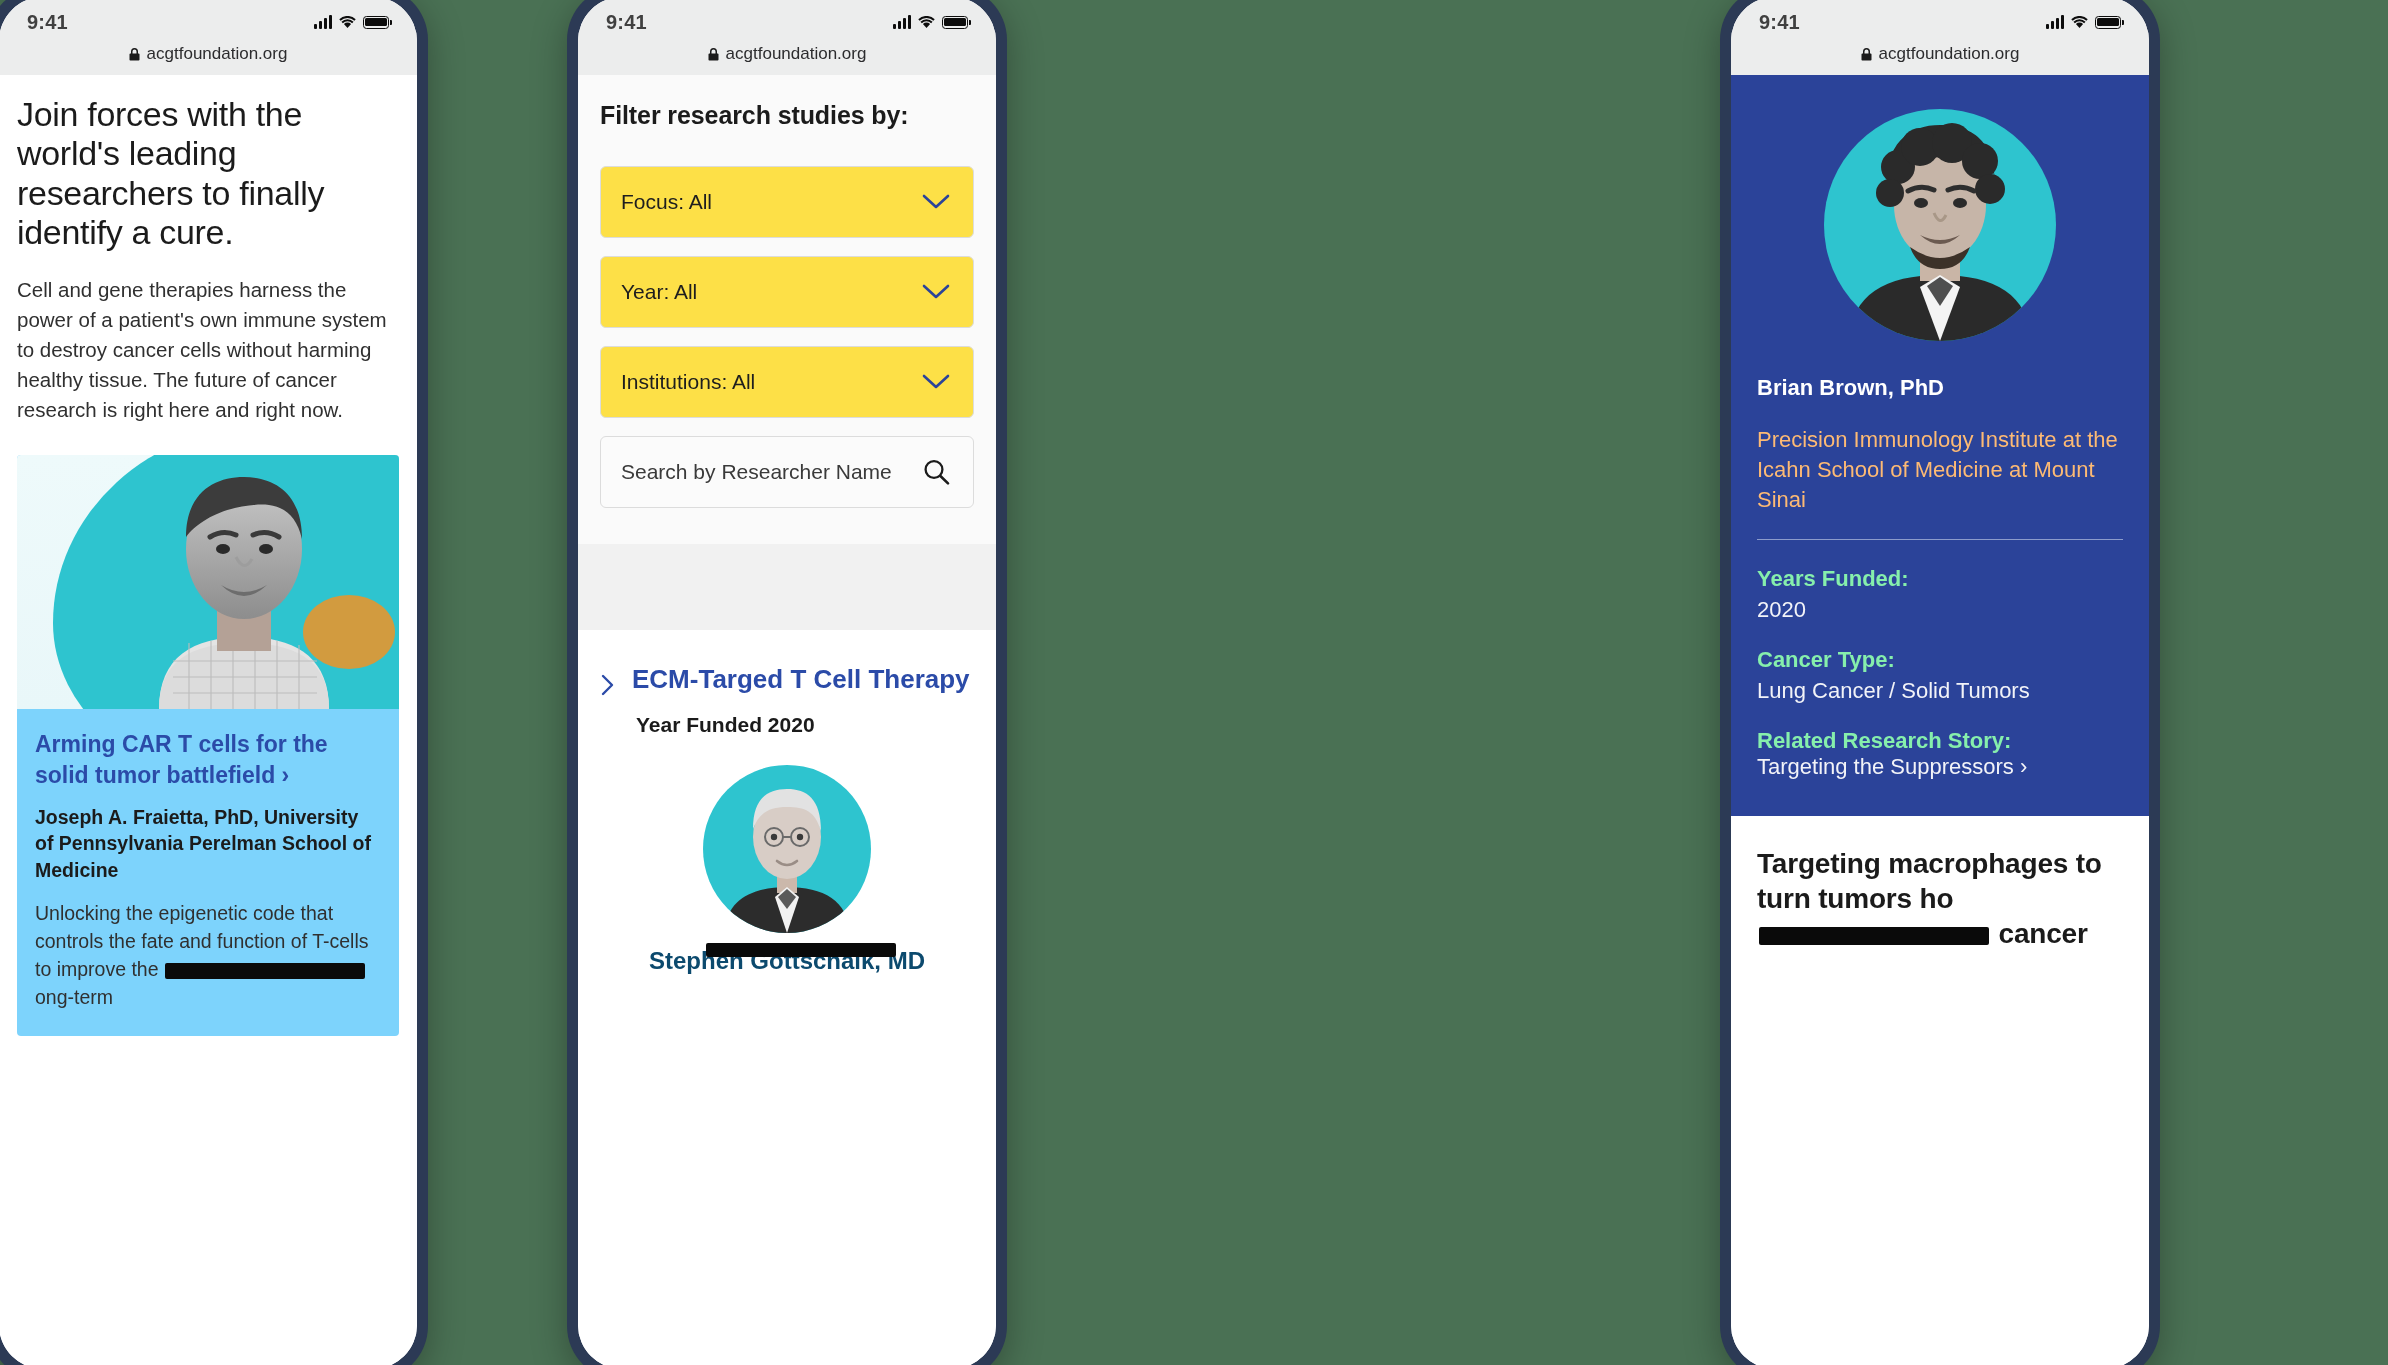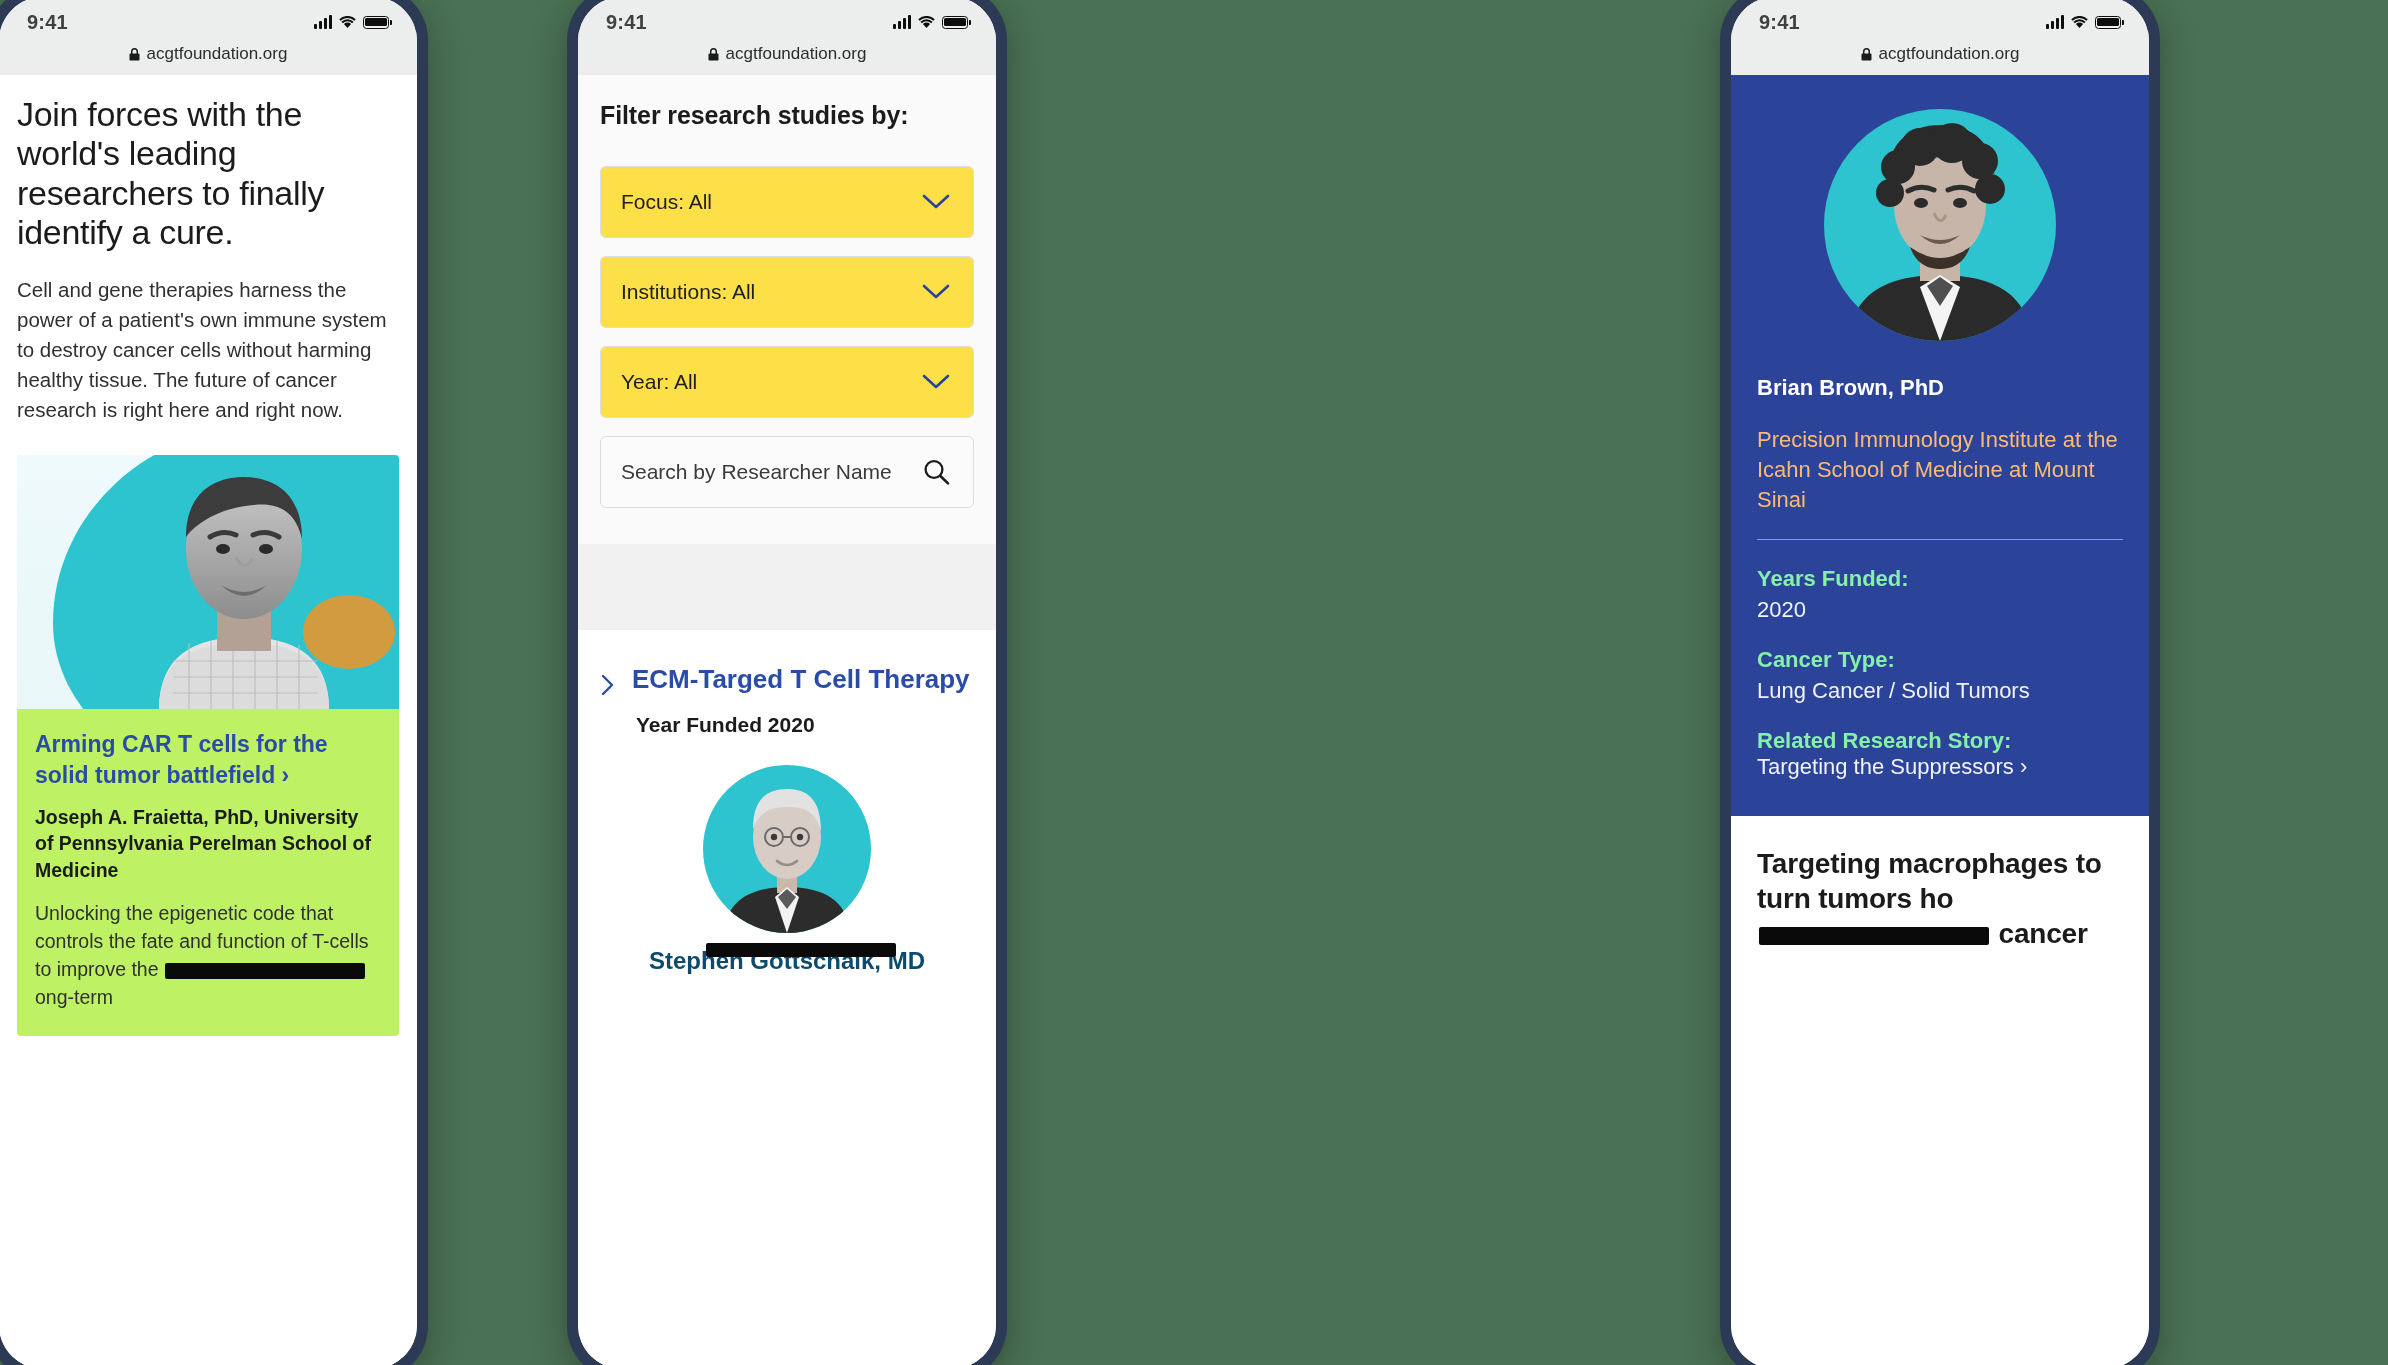--- a/index.html
+++ b/index.html
@@ -70,21 +70,21 @@
   
   .p1-pad { padding: 20px 18px 0 18px; }
   .hero-h1 {
     font-size: 34px; line-height: 1.16; font-weight: 400; color: #1b1b1b;
     letter-spacing: -0.3px;
   }
   .hero-p {
     margin-top: 22px;
     font-size: 20.5px; line-height: 1.47; color: #303030;
   }
-  .card { margin-top: 30px; background: #bef264; border-radius: 4px; overflow: hidden; }
+  .card { margin-top: 30px; background: #7dd3fc; border-radius: 4px; overflow: hidden; }
   .card-img {
     height: 254px; position: relative; overflow: hidden;
     background: linear-gradient(180deg,#eefafb 0%,#e9f7f9 100%);
   }
   .teal-blob {
     position: absolute; left: 36px; top: -30px; width: 430px; height: 360px;
     background: #2ec4cf; border-radius: 50% 50% 46% 46%/ 55% 55% 45% 45%;
   }
   .teal-rect { position: absolute; right: 0; top: 0; width: 170px; height: 254px; background: #2ec4cf; }
   .gold-dot { position: absolute; right: 4px; top: 140px; width: 92px; height: 74px; background: #d29b3f; border-radius: 50%; }
@@ -280,28 +280,28 @@
           <div class="filter-h">Filter research studies by:</div>
 
           <div class="select">
             <span>Focus: All</span>
             <svg class="chev" width="30" height="18" viewBox="0 0 30 18">
                 <path d="M3 3 L15 14 L27 3" stroke="#2b4399" stroke-width="2.6" fill="none" stroke-linecap="round" stroke-linejoin="round"></path>
               </svg>
           </div>
 
           <div class="select">
-            <span>Institutions: All</span>
+            <span>Year: All</span>
             <svg class="chev" width="30" height="18" viewBox="0 0 30 18">
                 <path d="M3 3 L15 14 L27 3" stroke="#2b4399" stroke-width="2.6" fill="none" stroke-linecap="round" stroke-linejoin="round"></path>
               </svg>
           </div>
 
           <div class="select">
-            <span>Year: All</span>
+            <span>Institutions: All</span>
             <svg class="chev" width="30" height="18" viewBox="0 0 30 18">
                 <path d="M3 3 L15 14 L27 3" stroke="#2b4399" stroke-width="2.6" fill="none" stroke-linecap="round" stroke-linejoin="round"></path>
               </svg>
           </div>
 
           <div class="searchbox">
             <span>Search by Researcher Name</span>
             <svg class="search-ic" width="30" height="30" viewBox="0 0 30 30">
                 <circle cx="13" cy="12.5" r="8.4" stroke="#1b1b1b" stroke-width="2.3" fill="none"></circle>
                 <path d="M19.4 19 L27 26.4" stroke="#1b1b1b" stroke-width="2.6" stroke-linecap="round"></path>

